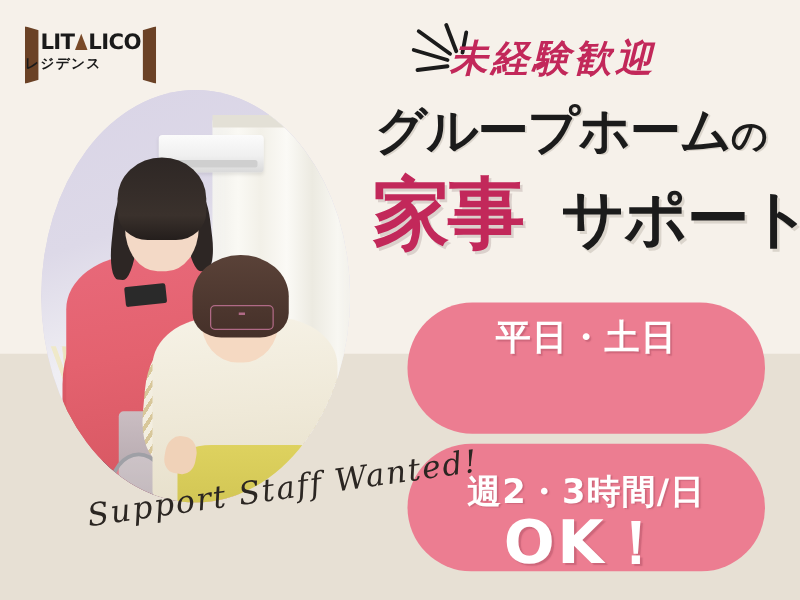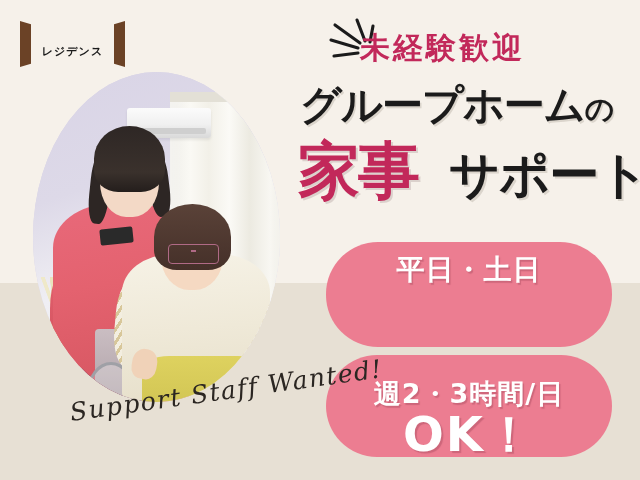--- a/index.html
+++ b/index.html
@@ -75,21 +75,20 @@
     position: absolute;
     left: 0; top: 1px;
     width: 0; height: 0;
     border-left: 5.5px solid transparent;
     border-right: 5.5px solid transparent;
     border-bottom: 13px solid #7a4a28;
   }
   .logo-sub {
     position: absolute;
     left: 0; right: 0; top: 28px;
-    text-align: center;
     font-size: 11px;
     font-weight: 700;
     color: #1a1a1a;
     letter-spacing: 1px;
     line-height: 1;
   }
 
   
   .photo-oval {
     position: absolute;
@@ -300,20 +299,21 @@
   .kicker {
     position: absolute;
     left: 360px; top: 33px;
     font-size: 30px;
     font-weight: 900;
     color: #c2285a;
     letter-spacing: 3px;
     line-height: 1;
     white-space: nowrap;
     font-family: "DejaVu Sans", sans-serif;
+    font-style: italic;
   }
   .headline1 {
     position: absolute;
     left: 300px; top: 88px;
     font-size: 41px;
     font-weight: 900;
     color: #1b1b1b;
     letter-spacing: -1px;
     line-height: 1;
     white-space: nowrap;
@@ -396,20 +396,21 @@
 <body>
 
 <div id="banner">
 
   <div class="bg-top"></div>
   <div class="bg-bottom"></div>
 
   <div class="logo">
     <div class="logo-panel left"></div>
     <div class="logo-panel right"></div>
+    <div class="logo-word"><span>LIT</span><span class="roof">A</span><span>LICO</span></div>
     <div class="logo-sub">レジデンス</div>
   </div>
 
   <div class="photo-oval">
     <div class="ph ph-wall"></div>
     <div class="ph ph-curtain"></div>
     <div class="ph ph-ac"></div>
     <div class="ph ph-plant"></div>
     <div class="ph ph-vase"></div>
     <div class="ph ph-care-arm"></div>

